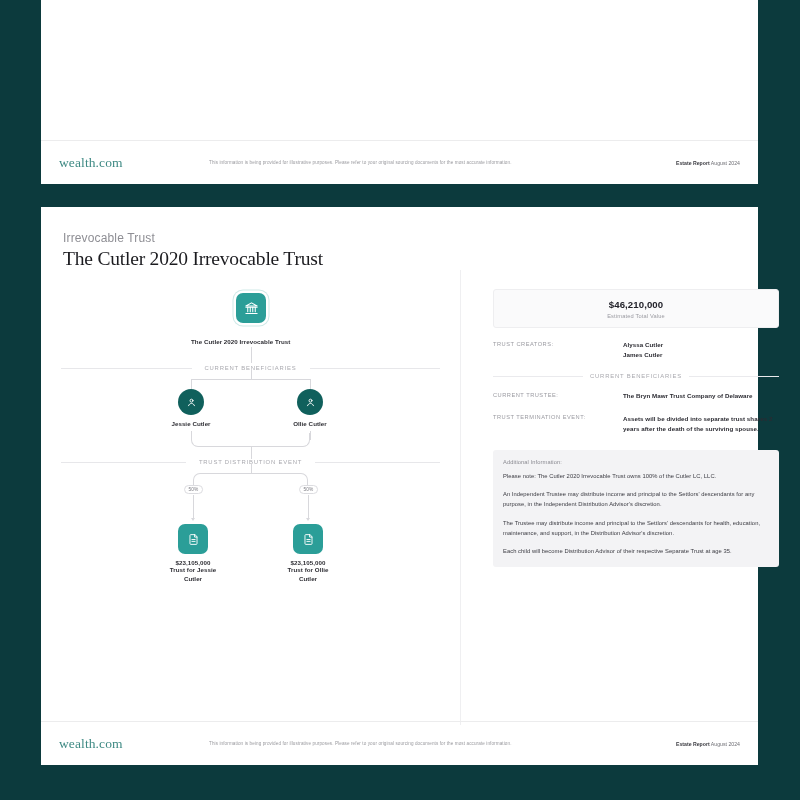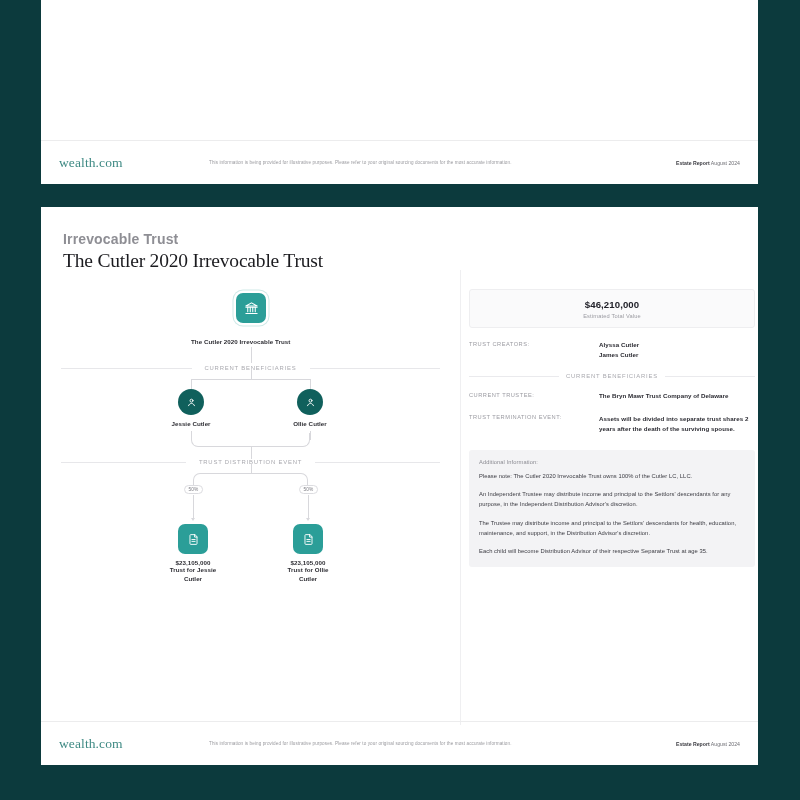--- a/index.html
+++ b/index.html
@@ -50,22 +50,22 @@
     font-size: 5.2px;
     color: #5a5a60;
     white-space: nowrap;
   }
   .footer-meta b { font-weight: 700; color: #3a3a40; }
   .footer-meta span { font-weight: 400; color: #6e6e74; }
 
   
   .page-head { position: absolute; left: 22px; top: 24px; }
   .eyebrow {
-    font-size: 14px; color: #8e8e94; letter-spacing: .15px;
-    margin: 0 0 3px 0; font-weight: 700;
+    font-size: 12px; color: #8e8e94; letter-spacing: .15px;
+    margin: 0 0 3px 0; font-weight: 400;
   }
   .page-title {
     font-family: "Liberation Serif", serif;
     font-size: 19.5px; color: #1b1b1f; margin: 0;
     font-weight: 400; letter-spacing: -.2px;
   }
 
   
   .col-divider {
     position: absolute;
@@ -168,21 +168,21 @@
     border: 1px solid #dcdce0;
     border-radius: 8px;
     font-size: 4.8px;
     color: #7b7b82;
     padding: 1.2px 4px;
     letter-spacing: .1px;
     transform: translateX(-50%);
   }
 
   
-  .panel { position: absolute; left: 428px; top: 82px; width: 286px; }
+  .panel { position: absolute; left: 452px; top: 82px; width: 286px; }
 
   .value-box {
     background: #fafafb;
     border: 1px solid #eeeef0;
     border-radius: 3px;
     padding: 9px 0 8px 0;
     text-align: center;
   }
   .value-amount {
     font-size: 9.6px; font-weight: 700; color: #22222a;

